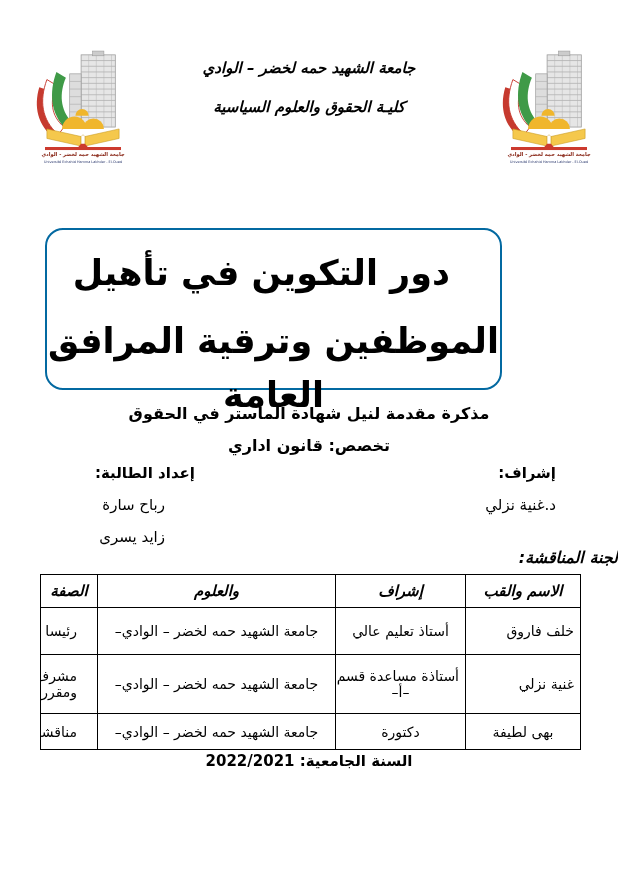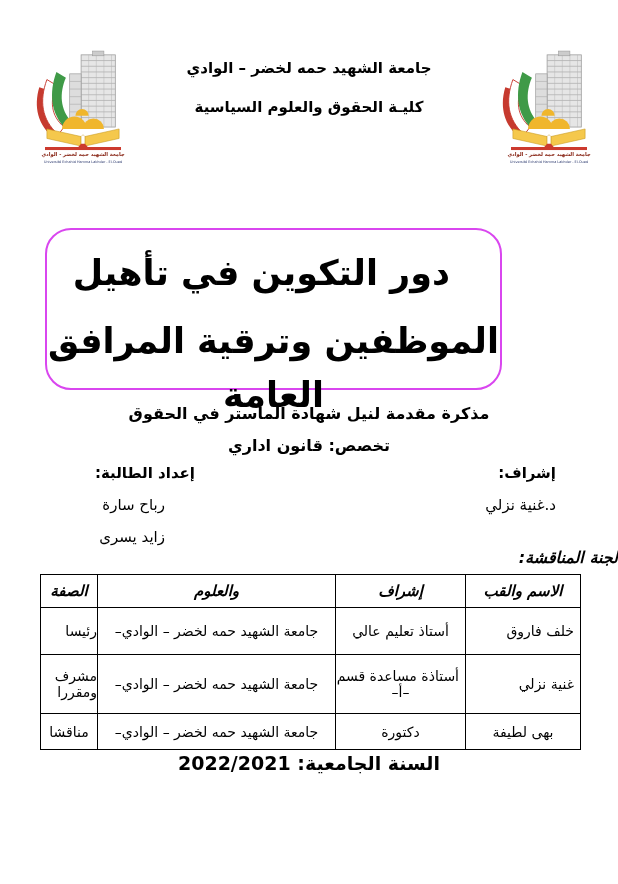--- a/index.html
+++ b/index.html
@@ -10,29 +10,29 @@
     font-family:"DejaVu Sans", sans-serif;
     direction:rtl;
     color:#000;
     overflow:hidden;
   }
   
   .header-text {
     position:absolute; top:58px; left:145px; right:145px;
     text-align:center; font-weight:bold; font-size:15px; line-height:20px;
   }
-  .header-text .h-line { margin-bottom:19px; }
+  .header-text .h-line { margin-bottom:19px;font-style:italic; }
   .logo { position:absolute; top:48px; width:114px; height:122px; }
   .logo-left  { left:26px; }
   .logo-right { left:492px; }
   .logo svg { width:114px; height:122px; font-family:"DejaVu Sans", sans-serif; }
   
   .title-box {
     position:absolute; top:228px; left:45px; width:457px; height:162px;
-    border:2px solid #d946ef; border-radius:26px; box-sizing:border-box;
+    border:2px solid #0369a1; border-radius:18px; box-sizing:border-box;
     font-weight:bold; font-size:35px;
   }
   .title-line1 { margin-top:16px; text-align:right; padding-left:14px; padding-right:50px; line-height:54px; }
   .title-line2 { margin-top:14px; text-align:center; line-height:54px; }
   
   .memo      { position:absolute; top:404px; left:0; right:0; text-align:center; font-weight:bold; font-size:16px; }
   .specialty { position:absolute; top:436px; left:0; right:0; text-align:center; font-weight:bold; font-size:16px; }
   
   .prep-row {
     position:absolute; top:463px; left:95px; right:62px;
@@ -50,26 +50,26 @@
     font-size:14px;
   }
   .committee-table th, .committee-table td {
     border:1.5px solid #000; vertical-align:middle; padding:2px 6px; overflow:hidden;
   }
   .committee-table th { font-weight:bold; text-align:center; height:28px; font-size:15px;font-style:italic; }
   .col-name { width:115px; } .col-rank { width:130px; } .col-univ { width:238px; } .col-role { width:57px; }
   td.cell-name { text-align:right; white-space:nowrap; }
   td.cell-rank { text-align:center; white-space:nowrap; }
   td.cell-univ { text-align:center; white-space:nowrap; }
-  td.cell-role { text-align:right; padding:2px 0; }
+  td.cell-role { text-align:right; padding:2px 20px; }
   tr.row-1 td { height:42px; }
   tr.row-2 td { height:54px; }
   tr.row-3 td { height:31px;text-align:center; }
   
-  .footer-year { position:absolute; top:752px; left:0; right:0; text-align:center; font-weight:bold; font-size:19px; }
+  .footer-year { position:absolute; top:752px; left:0; right:0; text-align:center; font-weight:bold; font-size:15px; }
 </style>
 </head>
 <body>
 
 <div class="page">
 
   <div class="header-text">
     <div class="h-line">جامعة الشهيد حمه لخضر – الوادي</div>
     <div class="h-line">كليـة الحقوق والعلوم السياسية</div>
   </div>

